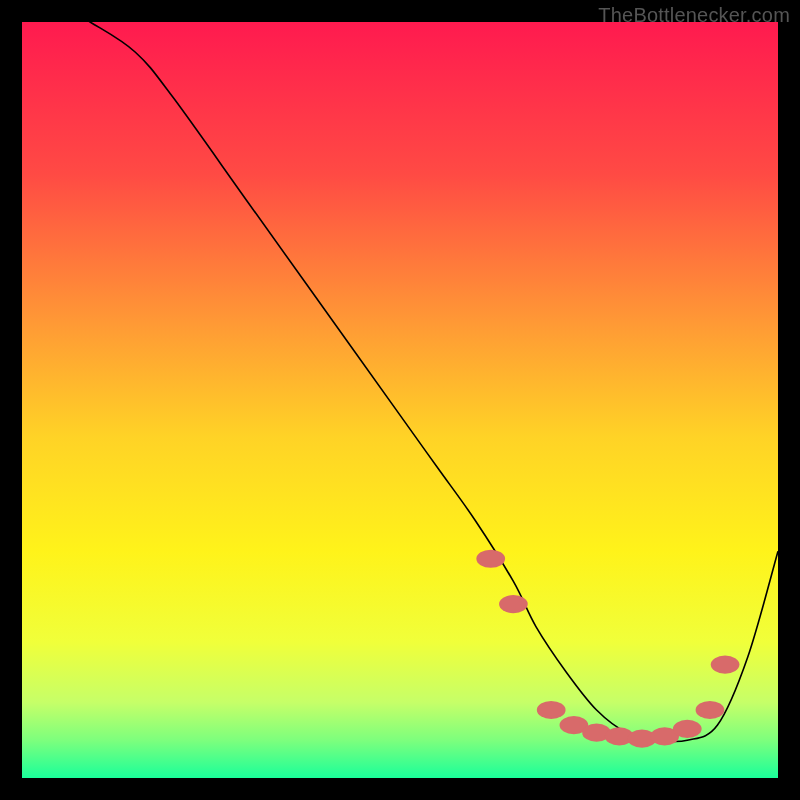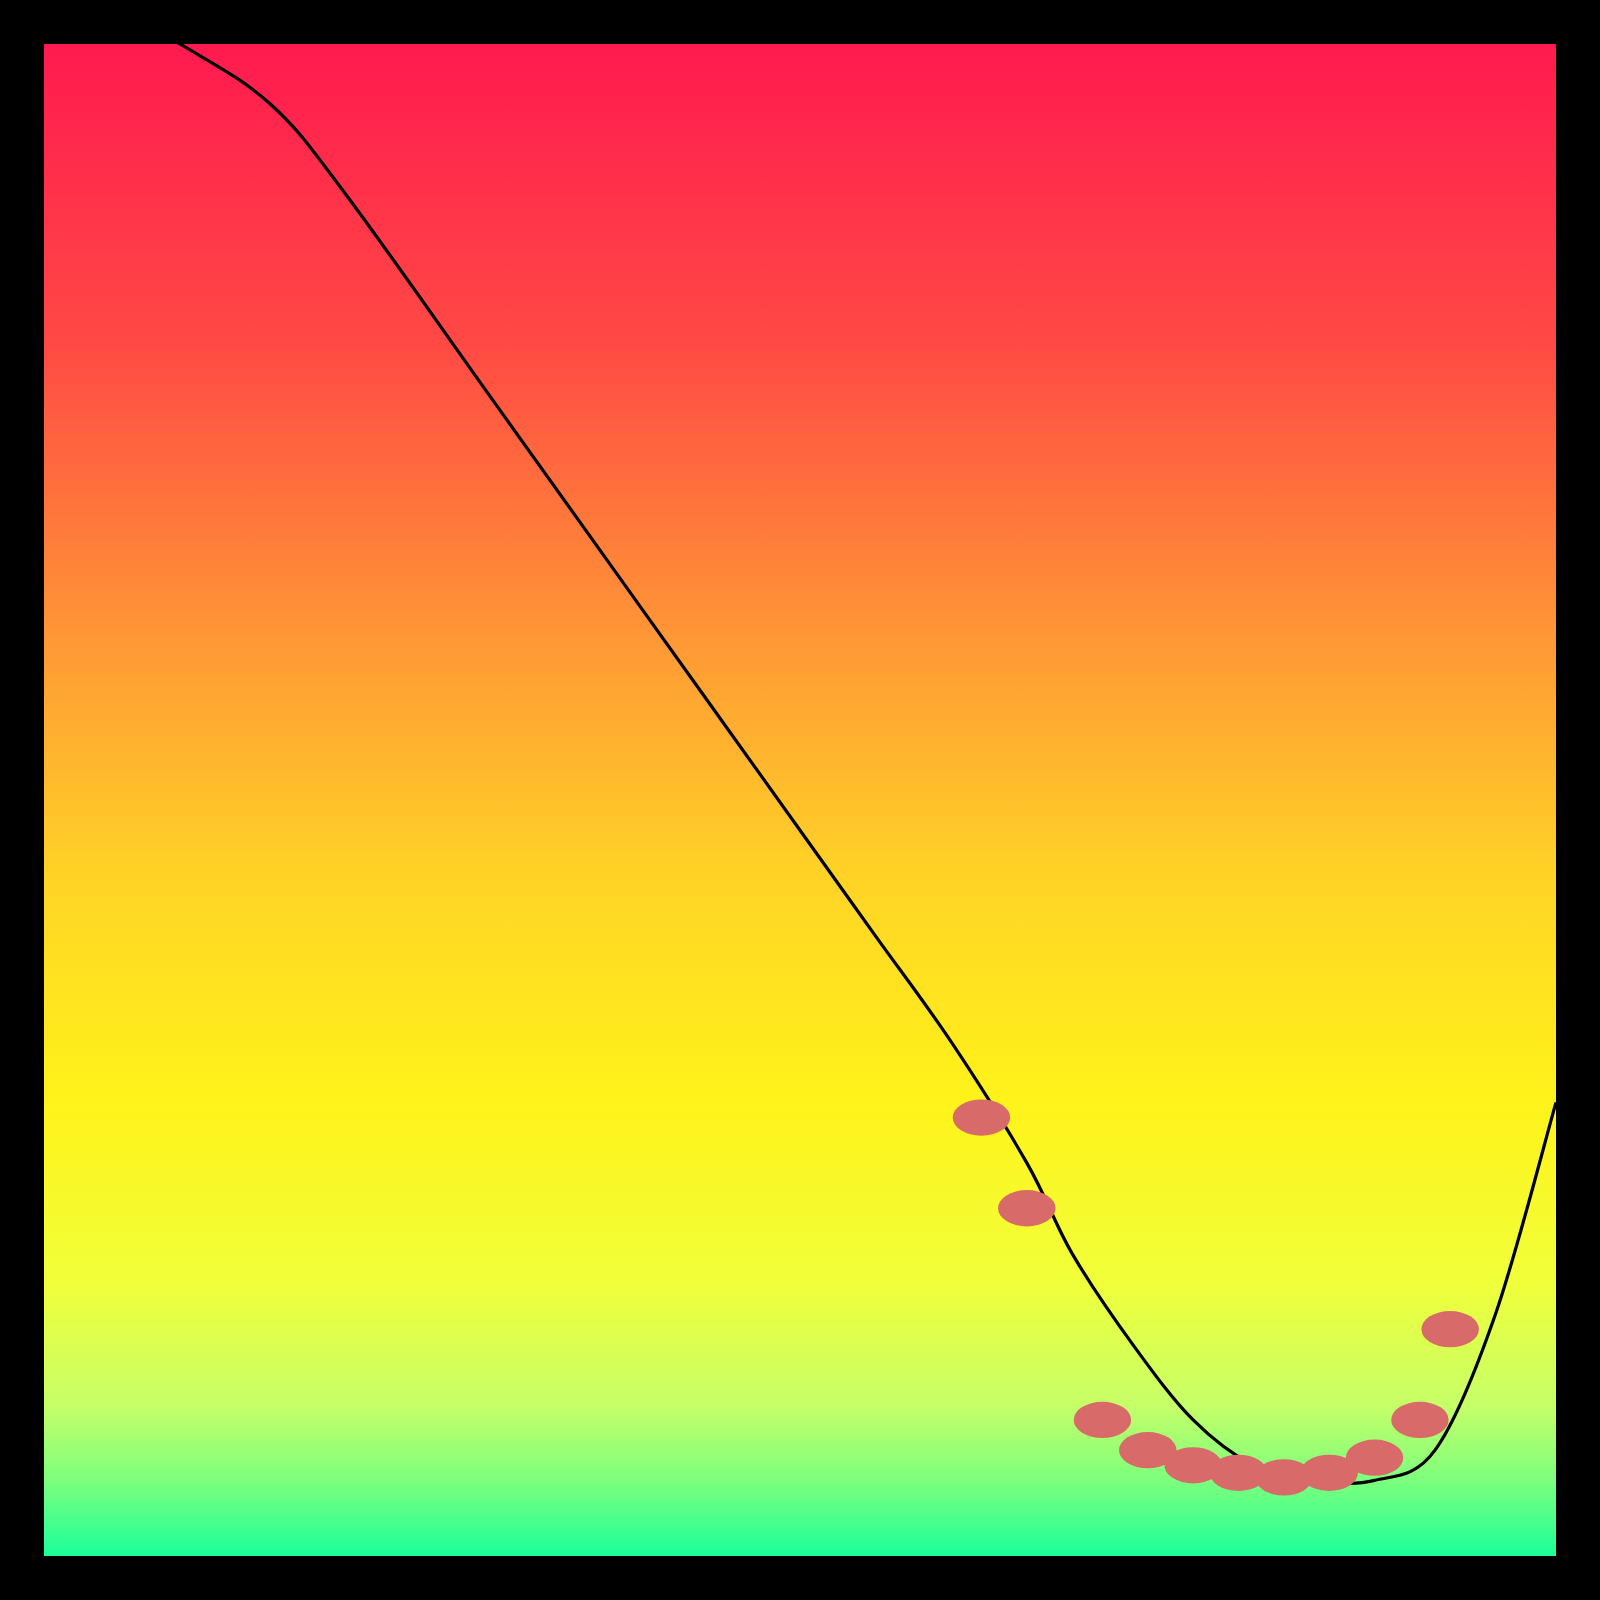--- a/index.html
+++ b/index.html
@@ -37,20 +37,21 @@
   .plot svg {
     display: block;
     width: 756px;
     height: 756px;
   }
 </style>
 </head>
 <body>
 
 <div class="frame">
+  <div class="watermark">TheBottlenecker.com</div>
 
   <div class="plot">
     <svg id="chart-svg" viewBox="0 0 100 100" preserveAspectRatio="none">
       <defs>
         <linearGradient id="bg-grad" x1="0" y1="0" x2="0" y2="1">
             <stop offset="0%" stop-color="#ff1a4f"></stop>
             <stop offset="20%" stop-color="#ff4a44"></stop>
             <stop offset="40%" stop-color="#ff9a35"></stop>
             <stop offset="55.00000000000001%" stop-color="#ffd326"></stop>
             <stop offset="70%" stop-color="#fff31a"></stop>

